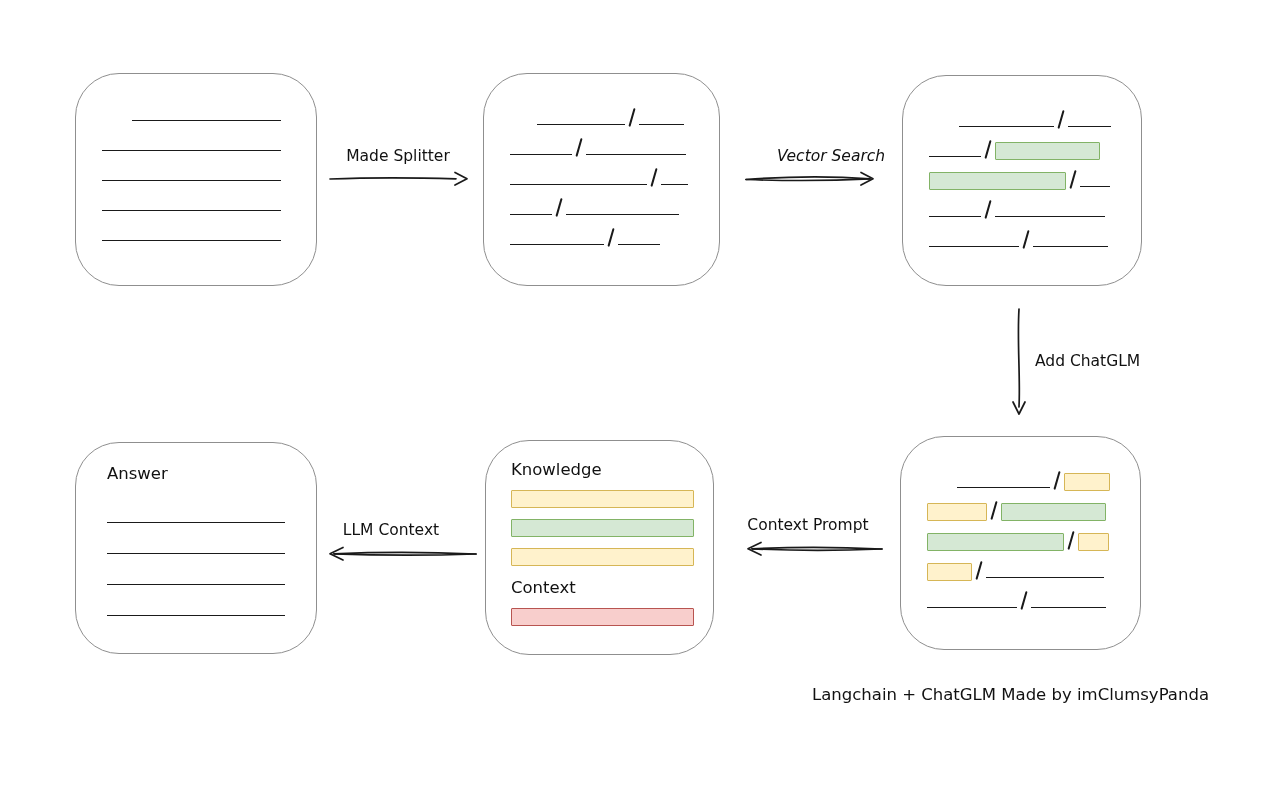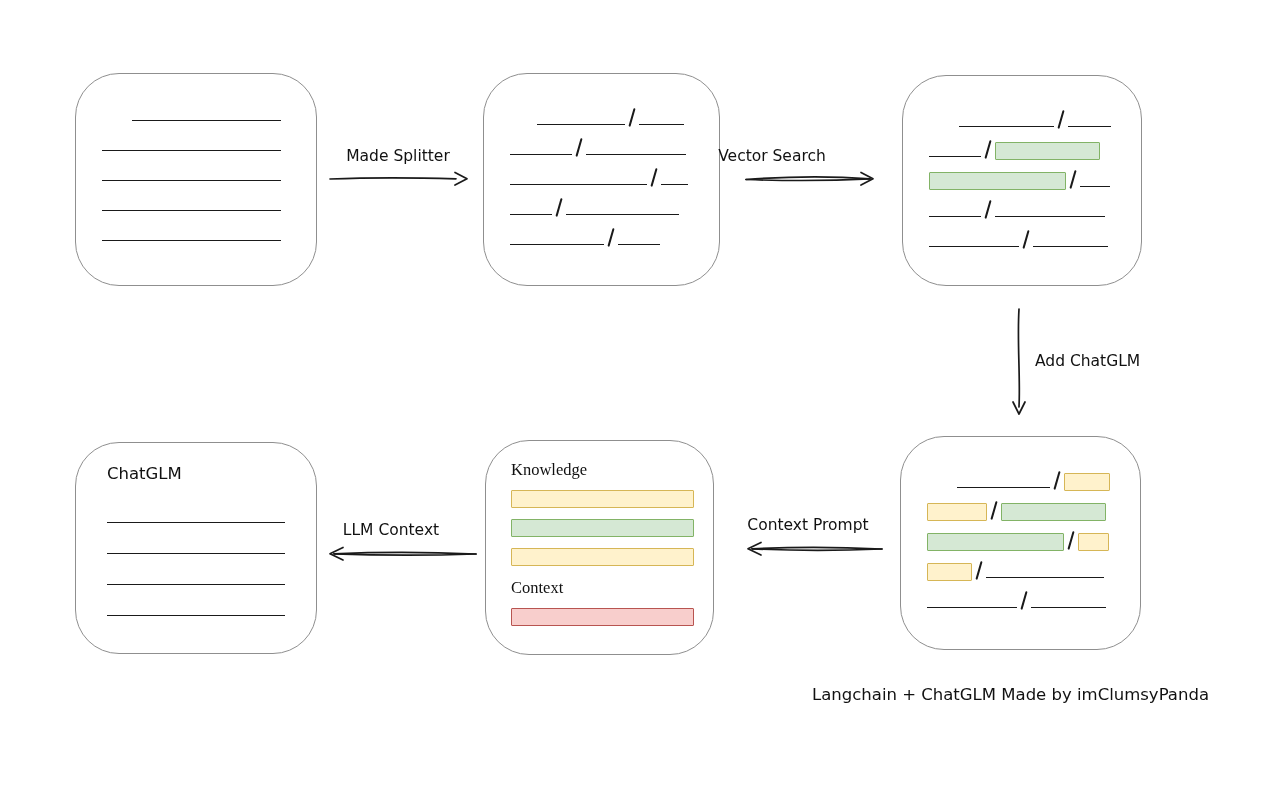--- a/index.html
+++ b/index.html
@@ -27,41 +27,41 @@
   .seg-line{border-bottom:1.9px solid var(--line,#1a1a1a);margin-bottom:3px;height:0;}
   .seg-gap{height:1px;}
   .seg-slash{width:2.2px;height:19px;background:var(--line,#1a1a1a);transform:rotate(16deg);
              margin:0 6px 1px 6px;border-radius:1px;}
   .seg-green{height:16px;background:var(--green-fill,#d5e8d4);border:1.6px solid var(--green-border,#82b366);
              margin-bottom:0;border-radius:1px;box-sizing:content-box;}
   .seg-yellow{height:16px;background:var(--yellow-fill,#fff2cc);border:1.6px solid var(--yellow-border,#d6b656);
              margin-bottom:0;border-radius:1px;box-sizing:content-box;}
 
   
-  .prompt-inner{position:absolute;left:25px;top:18px;right:16px;font-family:Liberation Serif, serif;}
+  .prompt-inner{position:absolute;left:25px;top:18px;right:16px;}
   .heading{font-size:16.5px;line-height:22px;color:#111;}
   .bars{margin-top:9px;}
   .bar{height:16px;width:181px;border-radius:1px;margin-bottom:11px;box-sizing:content-box;}
   .bar-yellow{background:var(--yellow-fill);border:1.6px solid var(--yellow-border);}
   .bar-green{background:var(--green-fill);border:1.6px solid var(--green-border);}
   .bar-red{background:var(--red-fill,#f8cecc);border:1.6px solid var(--red-border,#b85450);}
   .question-heading{margin-top:11px;}
 
   
   .answer-inner{position:absolute;left:31px;top:20px;right:30px;}
   .answer-lines{margin-top:7px;}
   .ans-line{height:30px;width:178px;border-bottom:1.9px solid var(--line,#1a1a1a);}
 
   
   .arrow{position:absolute;overflow:visible;}
   .arrow path{fill:none;stroke:var(--line,#1a1a1a);stroke-width:1.7;stroke-linecap:round;stroke-linejoin:round;}
   .arrow-label{position:absolute;font-size:15.5px;text-align:center;white-space:nowrap;color:#111;}
   .lbl-text-splitter{left:328px;top:147px;width:140px;}
   .arr-text-splitter{left:328px;top:168px;width:142px;height:22px;}
-  .lbl-vector-search{left:701px;top:147px;width:142px;}
+  .lbl-vector-search{left:760px;top:147px;width:142px;font-style:italic;}
   .arr-vector-search{left:744px;top:168px;width:142px;height:22px;}
   .lbl-add-context{left:1035px;top:352px;width:130px;text-align:left;}
   .arr-add-context{left:1004px;top:307px;width:30px;height:114px;}
   .lbl-generate-prompt{left:728px;top:516px;width:160px;}
   .arr-generate-prompt{left:736px;top:538px;width:150px;height:22px;}
   .lbl-llm-response{left:320px;top:521px;width:142px;}
   .arr-llm-response{left:318px;top:543px;width:162px;height:22px;}
 
   .footer{position:absolute;left:757px;top:685px;width:452px;text-align:right;
           font-size:16.5px;color:#111;white-space:nowrap;}
@@ -228,21 +228,21 @@
 
   <div class="arrow-label lbl-llm-response">LLM Context</div>
   <svg class="arrow arr-llm-response" viewBox="0 0 162 22">
     <path d="M158,11 Q 85,7.8 16,10.8"></path>
     <path d="M158,11 Q 85,13.5 16,10.8"></path>
     <path d="M25,4.5 L12,10.8 L25,17"></path>
   </svg>
 
   <div class="node box-answer">
     <div class="answer-inner">
-      <div class="heading">ChatGLM</div>
+      <div class="heading">Answer</div>
       <div class="answer-lines">
           <div class="ans-line"></div>
           <div class="ans-line"></div>
           <div class="ans-line"></div>
           <div class="ans-line"></div>
         </div>
     </div>
   </div>
 
   <div class="footer">Langchain + ChatGLM Made by imClumsyPanda</div>

